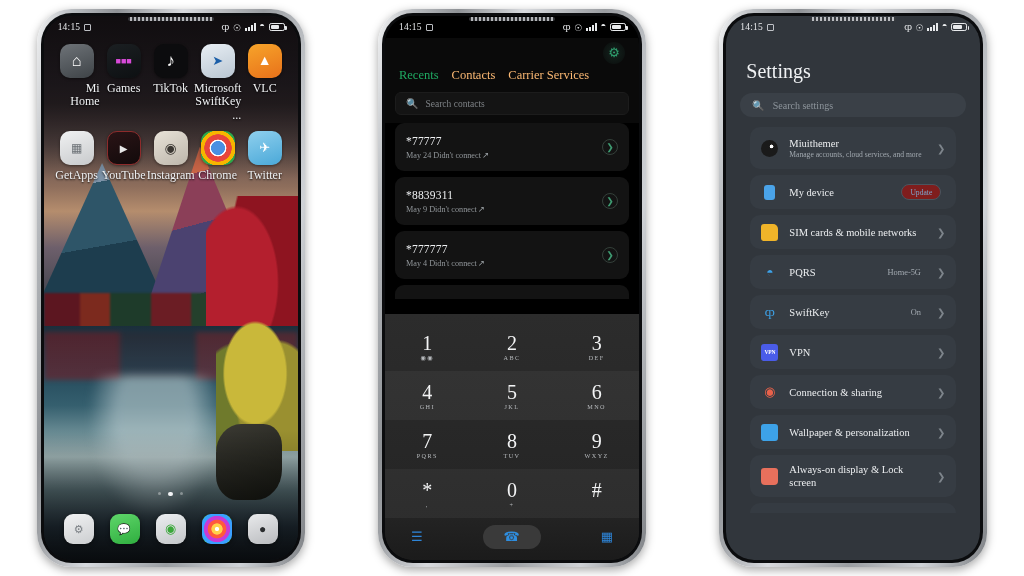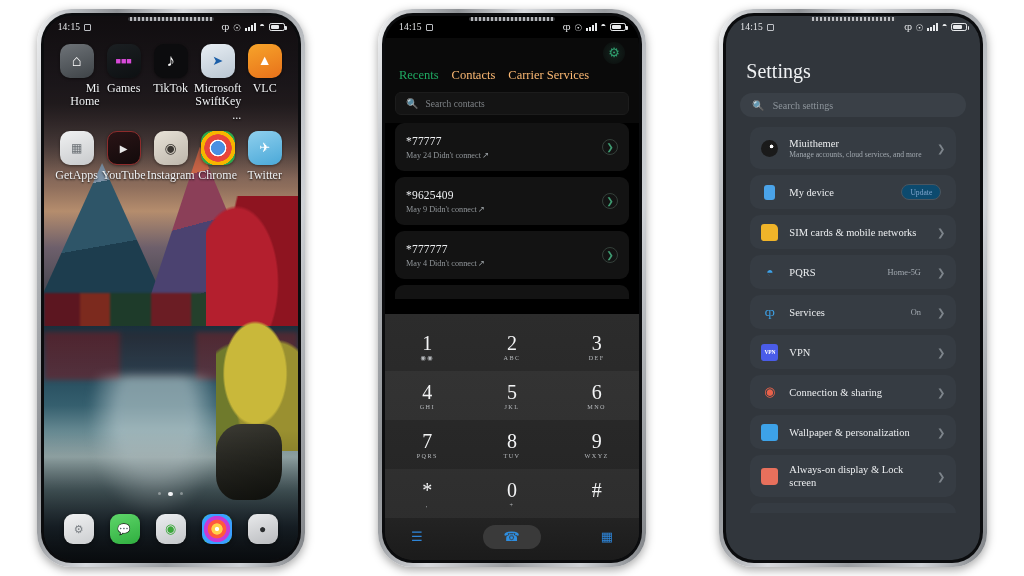--- a/index.html
+++ b/index.html
@@ -180,21 +180,21 @@
   .setrow { background:#363c43; border-radius:10px; min-height:34px; display:flex; align-items:center;
             padding: 0 11px; gap:11px; }
   .setrow.tall { min-height:42px; }
   .seticon { width:17px; height:17px; border-radius:4px; flex:0 0 auto;
              display:flex; align-items:center; justify-content:center; font-size:11px; color:#fff; }
   .setmain { flex:1; display:flex; flex-direction:column; gap:1px; min-width:0; }
   .setlabel { font-size:10.5px; color:#eceef0; }
   .setdesc { font-size:7.6px; color:#a2a9b0; }
   .setvalue { font-size:8.4px; color:#a2a9b0; margin-right:5px; white-space:nowrap; }
   .setchev { color:#7e858c; font-size:10px; }
-  .badge { font-size:7.6px; color:#7ea4cc; background:#0c4a6e; border:1px solid #4a555f;
+  .badge { font-size:7.6px; color:#7ea4cc; background:#7f1d1d; border:1px solid #4a555f;
            border-radius:9px; padding:2.5px 8px; margin-right:4px; }
   .ic-theme { background: radial-gradient(circle at 62% 38%, #ffffff 0 12%, #1a1a1a 14% 100%); border-radius:50%; }
   .ic-device { background:#4aa3e8; border-radius:3px; width:11px; height:15px; }
   .ic-sim { background:#f0b429; border-radius:3px 5px 3px 3px; }
   .ic-wlan { color:#3da2e8; font-size:12px; }
   .ic-bluetooth { color:#3da2e8; font-size:13px; }
   .ic-vpn { background:#4a5ce8; border-radius:3px; font-size:5.5px; font-weight:bold; letter-spacing:-.2px; }
   .ic-conn { color:#e8614a; font-size:13px; }
   .ic-wall { background:#3da2e8; border-radius:3px; }
   .ic-lock { background:#e8705c; border-radius:3px 3px 4px 4px; }
@@ -364,21 +364,21 @@
                   <div class="callnum">*77777</div>
                   <div class="callsub">
                     <span>May 24 Didn't connect</span>
                     <span class="arrowout">↗</span>
                   </div>
                 </div>
                 <div class="chev">❯</div>
               </div>
               <div class="callrow">
                 <div class="callmeta">
-                  <div class="callnum">*9625409</div>
+                  <div class="callnum">*8839311</div>
                   <div class="callsub">
                     <span>May 9 Didn't connect</span>
                     <span class="arrowout">↗</span>
                   </div>
                 </div>
                 <div class="chev">❯</div>
               </div>
               <div class="callrow">
                 <div class="callmeta">
                   <div class="callnum">*777777</div>
@@ -533,21 +533,21 @@
                 <div class="setmain">
                   <div class="setlabel">PQRS</div>
                 </div>
                 <span class="setvalue">Home-5G</span>
                 <span class="setchev">❯</span>
               </div>
 
               <div class="setrow">
                 <div class="seticon ic-bluetooth">ȹ</div>
                 <div class="setmain">
-                  <div class="setlabel">Services</div>
+                  <div class="setlabel">SwiftKey</div>
                 </div>
                 <span class="setvalue">On</span>
                 <span class="setchev">❯</span>
               </div>
 
               <div class="setrow">
                 <div class="seticon ic-vpn">VPN</div>
                 <div class="setmain">
                   <div class="setlabel">VPN</div>
                 </div>

